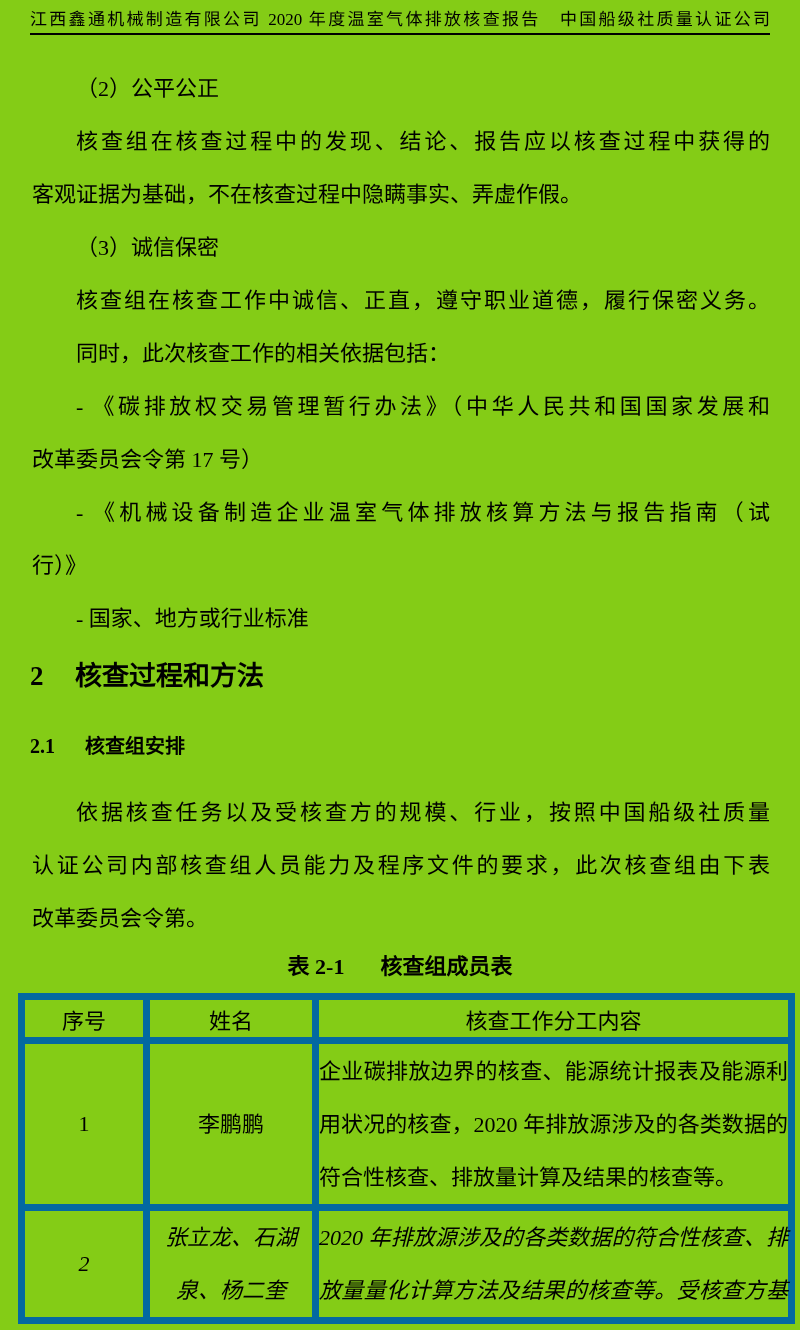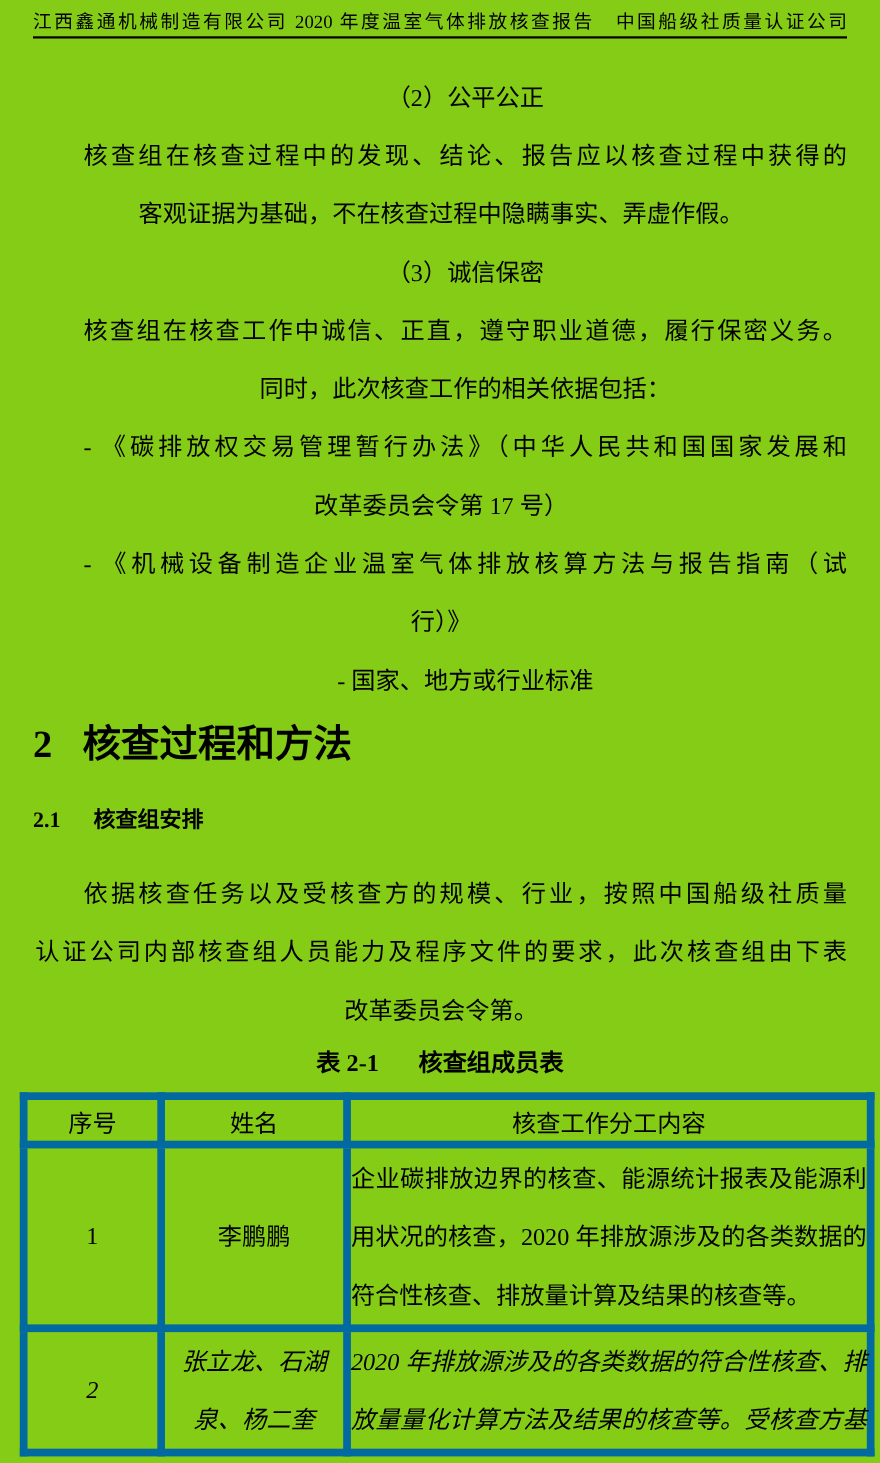--- a/index.html
+++ b/index.html
@@ -31,35 +31,34 @@
     white-space: nowrap;
   }
   
   .bodytext { margin: 27px 30px 0 32px; }
   .ln {
     height: 53px;
     line-height: 53px;
     font-size: 22px;
     white-space: nowrap;
     overflow: visible;
-    text-align: center;
   }
   .ind { padding-left: 44px; }
   .jf {
     white-space: normal;
     text-align: justify;
     text-align-last: justify;
   }
   
   .h-num  { display: inline-block; font-weight: bold; }
   .h-tit  { font-weight: bold; }
   .sec2 {
     margin: 5px 30px 0 30px;
     height: 53px; line-height: 53px;
-    font-size: 35px;
+    font-size: 27px;
   }
   .sec2 .h-num { width: 45px; }
   .sec21 {
     margin: 17px 30px 0 30px;
     height: 53px; line-height: 53px;
     font-size: 20px;
   }
   .sec21 .h-num { width: 55px; }
   .para { margin: 13px 30px 0 32px; }
   

